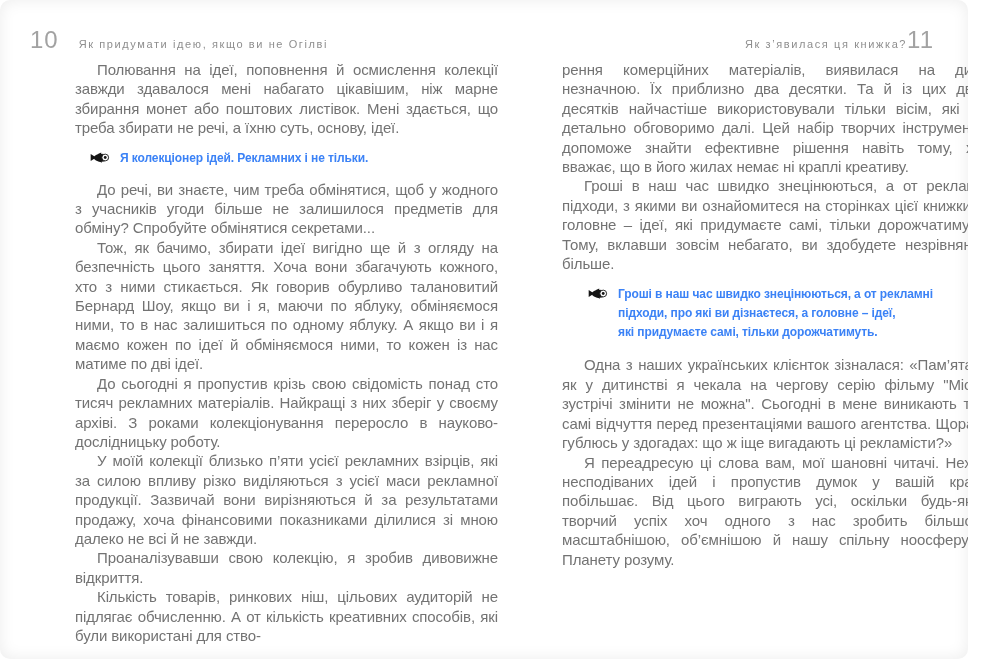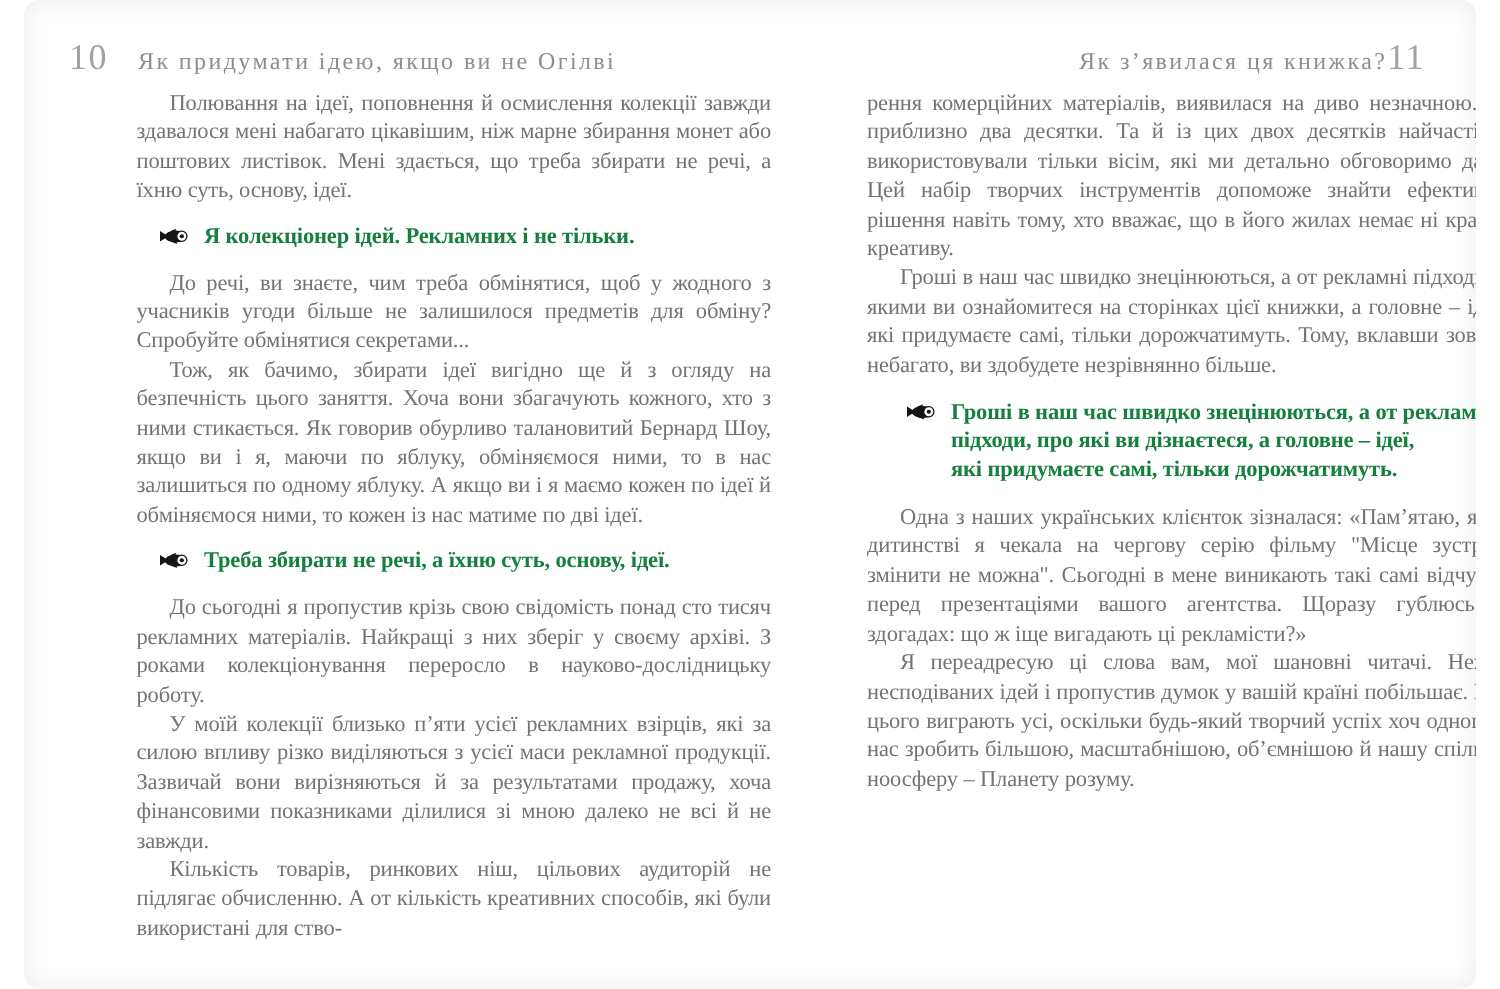--- a/index.html
+++ b/index.html
@@ -1,40 +1,39 @@
 <!DOCTYPE html>
 <html lang="uk"><head>
 <meta charset="utf-8">
 <style>
   html,body{margin:0;padding:0;background:#ffffff;}
   .spread{
     position:relative;width:968px;height:659px;background:#fff;
-    font-family:Liberation Serif, serif;overflow:hidden;
+    font-family:Liberation Sans, sans-serif;overflow:hidden;
     border-radius:10px;
     box-shadow:inset 0 0 16px rgba(0,0,0,.08);
-    margin-left:16px;
   }
   .rh{position:absolute;top:26px;display:flex;align-items:baseline;}
   .rh-left{left:30px;gap:20px;}
   .rh-right{right:34px;}
   .pnum{font-size:24px;font-weight:400;color:#a2a2a2;letter-spacing:1px;}
-  .rhead{font-size:16px;color:#8e8e8e;letter-spacing:1.6px;}
+  .rhead{font-size:11px;color:#8e8e8e;letter-spacing:1.6px;}
   .col{position:absolute;top:60px;}
   .col-left{left:75px;width:423px;}
   .col-right{left:562px;width:426px;}
   .para{
     margin:0;text-indent:22px;text-align:justify;
     font-size:15px;line-height:19.4px;color:#737373;letter-spacing:-0.1px;
   }
   .para.no-indent{text-indent:0;}
   .callout{display:flex;gap:9px;align-items:flex-start;margin:11px 0 12px 15px;}
   .col-right .callout{margin:12px 0 13px 26px;}
   .callout .fish{flex:0 0 auto;margin-top:3px;line-height:0;}
   .callout-text{
-    font-weight:700;color:#15803d;font-size:15px;line-height:19px;
+    font-weight:700;color:#3b82f6;font-size:12px;line-height:19px;
     white-space:pre-line;letter-spacing:-0.1px;
   }
 </style>
 </head>
 <body>
 
 <main class="spread">
 
   <header class="rh rh-left">
     <span class="pnum">10</span>
@@ -60,37 +59,24 @@
           <circle cx="19" cy="7" r="4.3" fill="none" stroke="#151515" stroke-width="1.1"></circle>
           <circle cx="19" cy="7" r="1.8" fill="#151515"></circle>
         </svg>
       </span>
       <span class="callout-text">Я колекціонер ідей. Рекламних і не тільки.</span>
     </div>
 
     <p class="para">До речі, ви знаєте, чим треба обмінятися, щоб у жодного з учасників угоди більше не залишилося предметів для обміну? Спробуйте обмінятися секретами...</p>
     <p class="para">Тож, як бачимо, збирати ідеї вигідно ще й з огляду на безпечність цього заняття. Хоча вони збагачують кожного, хто з ними стикається. Як говорив обурливо талановитий Бернард Шоу, якщо ви і я, маючи по яблуку, обміняємося ними, то в нас залишиться по одному яблуку. А якщо ви і я маємо кожен по ідеї й обміняємося ними, то кожен із нас матиме по дві ідеї.</p>
 
-    <div class="callout">
-      <span class="fish">
-        <svg viewBox="0 0 26 14" width="21" height="11" aria-hidden="true">
-          <path d="M0.5 2.5 L7.5 7 L0.5 11.5 Z" fill="#151515"></path>
-          <path d="M9 2.8 L14 0.6 L13.2 4 Z" fill="#151515"></path>
-          <path d="M10 11.6 L15 13.6 L14 10.4 Z" fill="#151515"></path>
-          <ellipse cx="14" cy="7.3" rx="9.5" ry="5.1" fill="#151515"></ellipse>
-          <circle cx="19" cy="7" r="4.3" fill="#ffffff"></circle>
-          <circle cx="19" cy="7" r="4.3" fill="none" stroke="#151515" stroke-width="1.1"></circle>
-          <circle cx="19" cy="7" r="1.8" fill="#151515"></circle>
-        </svg>
-      </span>
-      <span class="callout-text">Треба збирати не речі, а їхню суть, основу, ідеї.</span>
-    </div>
 
     <p class="para">До сьогодні я пропустив крізь свою свідомість понад сто тисяч рекламних матеріалів. Найкращі з них зберіг у своєму архіві. З роками колекціонування переросло в науково-дослідницьку роботу.</p>
     <p class="para">У моїй колекції близько п’яти усієї рекламних взірців, які за силою впливу різко виділяються з усієї маси рекламної продукції. Зазвичай вони вирізняються й за результатами продажу, хоча фінансовими показниками ділилися зі мною далеко не всі й не завжди.</p>
+    <p class="para">Проаналізувавши свою колекцію, я зробив дивовижне відкриття.</p>
     <p class="para">Кількість товарів, ринкових ніш, цільових аудиторій не підлягає обчисленню. А от кількість креативних способів, які були використані для ство-</p>
   </section>
 
   <section class="col col-right">
     <p class="para no-indent">рення комерційних матеріалів, виявилася на диво незначною. Їх приблизно два десятки. Та й із цих двох десятків найчастіше використовували тільки вісім, які ми детально обговоримо далі. Цей набір творчих інструментів допоможе знайти ефективне рішення навіть тому, хто вважає, що в його жилах немає ні краплі креативу.</p>
     <p class="para">Гроші в наш час швидко знецінюються, а от рекламні підходи, з якими ви ознайомитеся на сторінках цієї книжки, а головне – ідеї, які придумаєте самі, тільки дорожчатимуть. Тому, вклавши зовсім небагато, ви здобудете незрівнянно більше.</p>
 
     <div class="callout">
       <span class="fish">
         <svg viewBox="0 0 26 14" width="21" height="11" aria-hidden="true">

